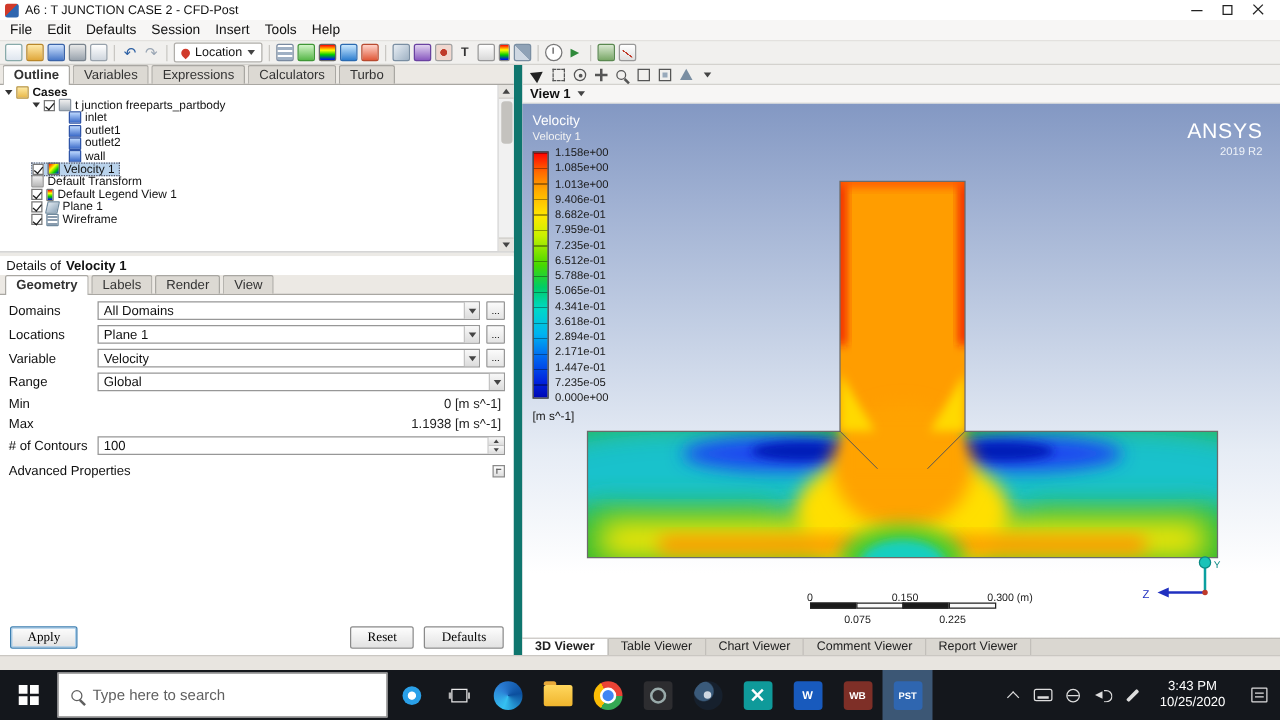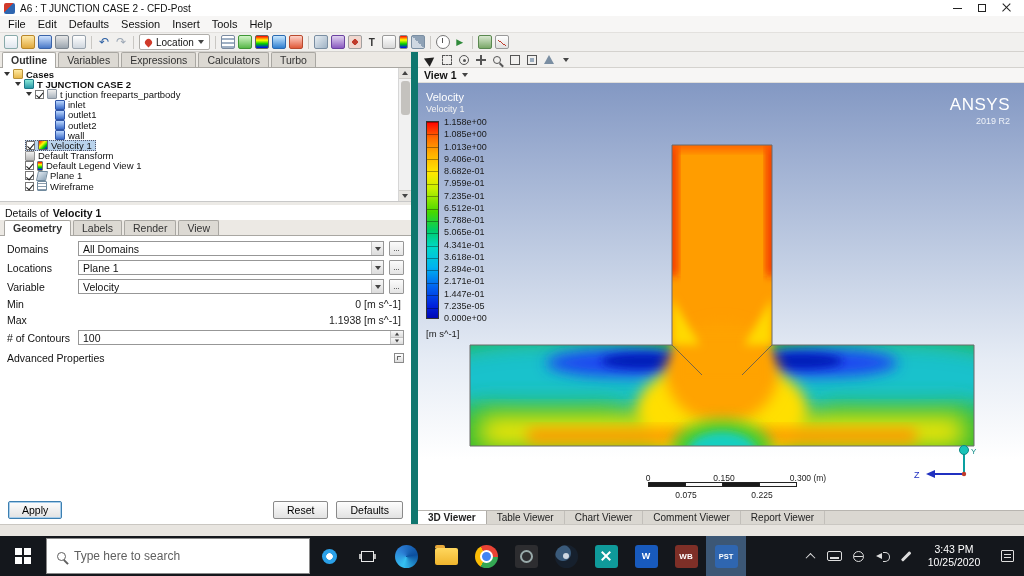--- a/index.html
+++ b/index.html
@@ -101,21 +101,21 @@
   .fplain{flex:1;text-align:right;font-size:10.5px;color:#222;padding-right:3px}
   .fspin{flex:1;height:15px;border:1px solid #979797;background:#fff;display:flex;align-items:center;padding-left:4px;font-size:10.5px}
   .spin{margin-left:auto;width:13px;height:13px;display:flex;flex-direction:column;border-left:1px solid #c4c4c4}
   .spb{flex:1;display:flex;align-items:center;justify-content:center;background:linear-gradient(#f8f8f8,#dcdcdc)}
   .spb:first-child{border-bottom:1px solid #c4c4c4}
   .spb .tri-u,.spb .tri-d{transform:scale(.7)}
   .advrow{display:flex;align-items:center;height:15px;font-size:10.5px;margin-top:2px}
   .advicon{margin-left:auto;width:10px;height:10px;border:1px solid #8a8a8a;background:linear-gradient(#fff,#ddd);position:relative}
   .advicon::after{content:"";position:absolute;inset:2px;border-top:1px solid #666;border-left:1px solid #666}
   .btnrow{margin-top:auto;display:flex;align-items:center;padding:4px 8px 5px 8px;flex:none}
-  .btn{height:18px;padding:0 13px;border:1px solid #8a8a8a;background:linear-gradient(#fdfdfd,#e2e2e2);font-size:10.5px;border-radius:2px;font-family:Liberation Sans, sans-serif}
+  .btn{height:18px;padding:0 13px;border:1px solid #8a8a8a;background:linear-gradient(#fdfdfd,#e2e2e2);font-size:10.5px;border-radius:2px;font-family:Liberation Serif, serif}
   .btn.primary{border:1px solid #3c7fb1;box-shadow:inset 0 0 0 1px #a8cdea}
   .btngap{margin-left:auto;display:flex;gap:8px}
 
   
   .right{flex:1;display:flex;flex-direction:column;min-width:0;background:#fff}
   .vtoolbar{height:16px;flex:none;background:#f1f0ee;border-bottom:1px solid #d4d2ce;display:flex;align-items:center;gap:5px;padding:0 6px}
   .vi{width:12px;height:12px;flex:none;display:flex;align-items:center;justify-content:center}
   .vi-cursor{width:0;height:0;border-top:5px solid transparent;border-bottom:5px solid transparent;border-left:9px solid #222;transform:rotate(-35deg)}
   .vi-box{width:10px;height:10px;border:1.4px dashed #555}
   .vi-orbit{width:10px;height:10px;border:1.4px solid #555;border-radius:50%;position:relative}
@@ -284,25 +284,20 @@
         <span class="ptab">Calculators</span>
         <span class="ptab">Turbo</span>
       </div>
 
       <div class="tree">
         <div class="trow lv0">
           <span class="exp"></span>
           <span class="ticn ic-folder"></span>
           <b>Cases</b>
         </div>
-        <div class="trow lv1">
-          <span class="exp"></span>
-          <span class="ticn ic-case"></span>
-          <b>T JUNCTION CASE 2</b>
-        </div>
         <div class="trow lv2">
           <span class="exp"></span>
           <span class="cb on"></span>
           <span class="ticn ic-body"></span>
           <span>t junction freeparts_partbody</span>
         </div>
         <div class="trow lv3">
           <span class="ticn ic-bnd"></span>
           <span>inlet</span>
         </div>
@@ -392,20 +387,29 @@
         </div>
         <div class="frow">
           <span class="flabel">Variable</span>
           <span class="fcombo">
             <span class="cval">Velocity</span>
             <span class="dd">
                 <span class="tri-d"></span>
               </span>
           </span>
           <button class="fmore">...</button>
+        </div>
+        <div class="frow">
+          <span class="flabel">Range</span>
+          <span class="fcombo">
+            <span class="cval">Global</span>
+            <span class="dd">
+                <span class="tri-d"></span>
+              </span>
+          </span>
         </div>
         <div class="frow slim">
           <span class="flabel">Min</span>
           <span class="fplain">0 [m s^-1]</span>
         </div>
         <div class="frow slim">
           <span class="flabel">Max</span>
           <span class="fplain">1.1938 [m s^-1]</span>
         </div>
         <div class="frow">

